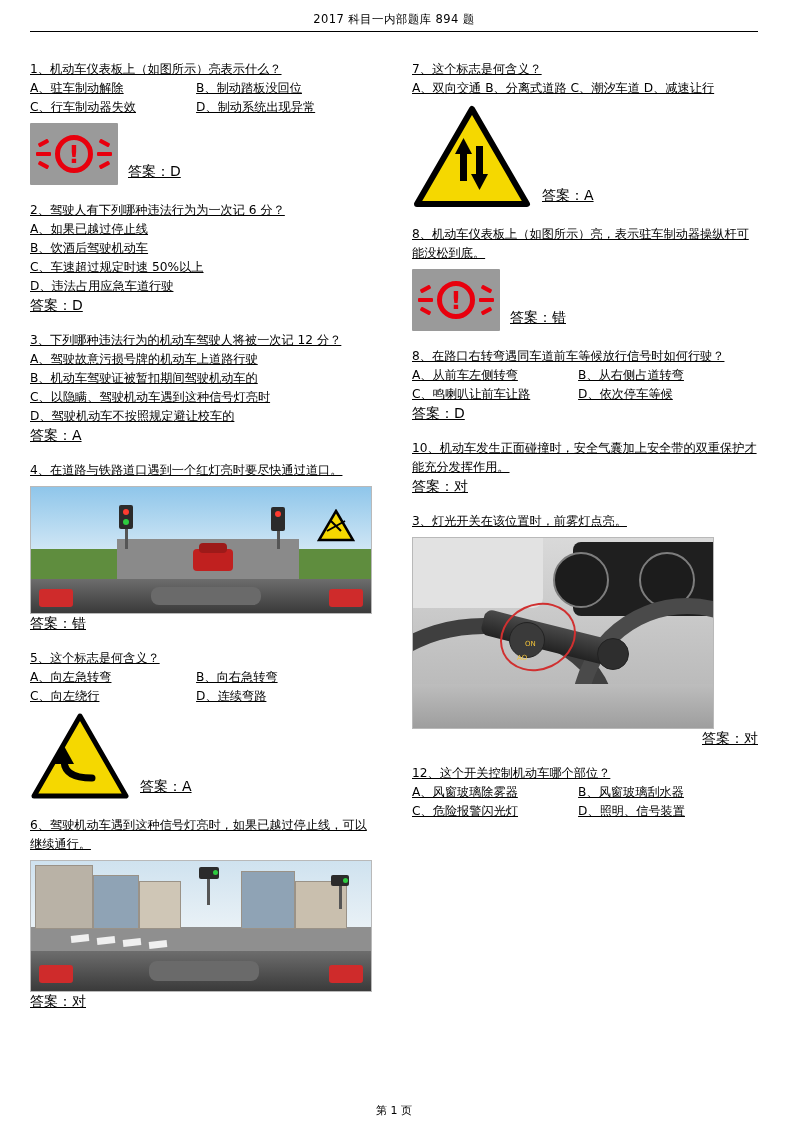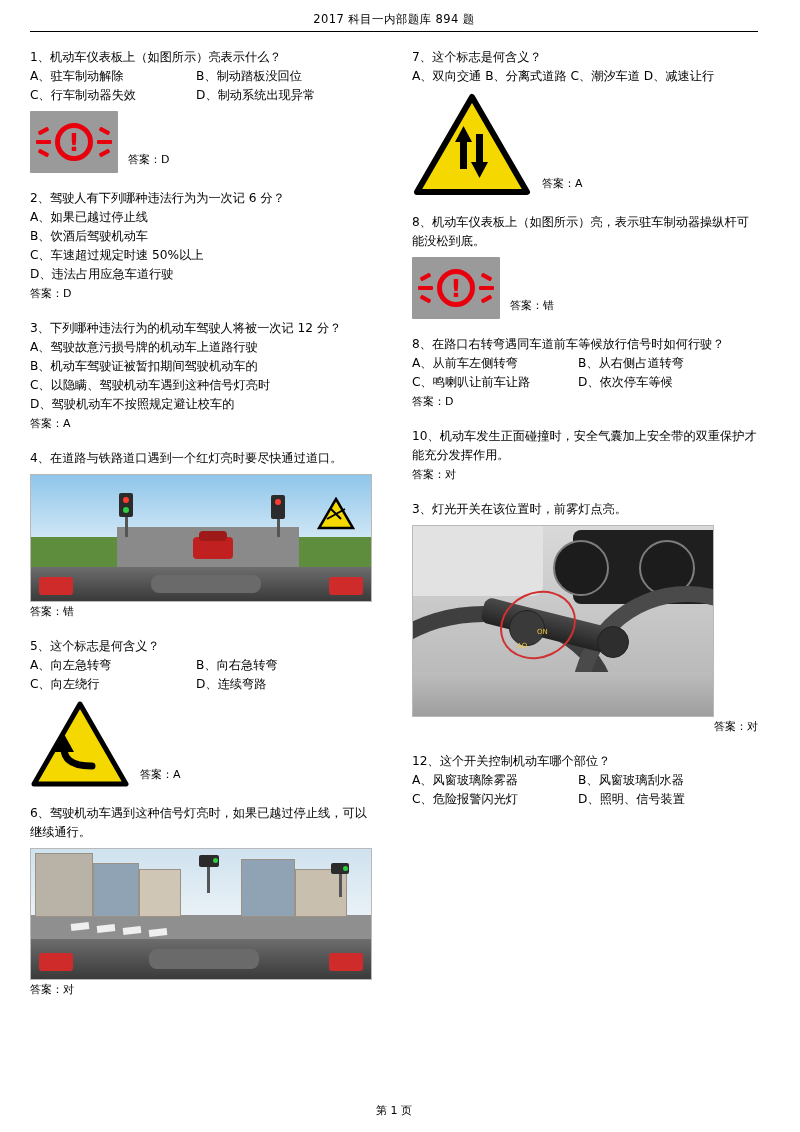--- a/index.html
+++ b/index.html
@@ -23,21 +23,22 @@
   }
   .header {
     text-align: center;
     font-size: 11.5px;
     border-bottom: 1.2px solid #000;
     padding-bottom: 4px;
     letter-spacing: 0.4px;
   }
   .columns {
     display: flex;
-    margin-top: 16px;
+    margin-top: 28px;
+    text-decoration: underline;
   }
   .col {
     width: 50%;
     box-sizing: border-box;
   }
   .col.left { padding-right: 18px; }
   .col.right { padding-left: 18px; }
 
   .q {
     margin-bottom: 16px;
@@ -48,21 +49,21 @@
     white-space: pre-wrap;
   }
   .opts2 {
     display: flex;
     font-size: 12.2px;
     line-height: 19px;
   }
   .opts2 .o1 { width: 48%; }
   .opts2 .o2 { width: 52%; }
   .ans {
-    font-size: 11px;
+    font-size: 14px;
     line-height: 19px;
   }
   .ans-inline {
     display: flex;
     align-items: flex-end;
   }
   .ans-inline .ans { margin-left: 10px; padding-bottom: 4px; }
 
   
   .fig { margin-top: 6px; }
@@ -440,21 +441,21 @@
             <div class="panel" style="left:-20px;top:-10px;width:150px;height:80px;background:#e2e2e2;"></div>
             <div class="cluster" style="right:-10px;top:4px;width:150px;height:74px;background:#1f1f1f;"></div>
             <div class="gauge" style="right:104px;top:14px;width:52px;height:52px;"></div>
             <div class="gauge" style="right:18px;top:14px;width:52px;height:52px;"></div>
             <div class="wheel" style="left:-60px;top:80px;width:230px;height:160px;border-color:#3f3f3f;"></div>
             <div class="wheel" style="right:-90px;top:60px;width:200px;height:200px;border-color:#4a4a4a;"></div>
             <div class="stalk" style="left:68px;top:86px;width:130px;height:26px;transform:rotate(14deg);"></div>
             <div class="knob" style="left:96px;top:84px;width:34px;height:34px;"></div>
             <div class="knob" style="left:184px;top:100px;width:30px;height:30px;background:#2e2e2e;"></div>
             <div class="ellipse" style="left:86px;top:66px;width:74px;height:62px;"></div>
-            <div class="lbl" style="left:124px;top:102px;text-align:center;">ON</div>
+            <div class="lbl" style="left:112px;top:102px;text-align:center;">ON</div>
             <div class="lbl" style="left:104px;top:116px;">AO</div>
             <div style="position:absolute;left:0;bottom:0;width:300px;height:44px;background:linear-gradient(#bdbdbd,#9e9e9e);"></div>
           </div>
         </div>
         <div class="ans" style="text-align:right;">答案：对</div>
       </div>
 
       <div class="q">
         <div class="line">12、这个开关控制机动车哪个部位？</div>
         <div class="opts2">

